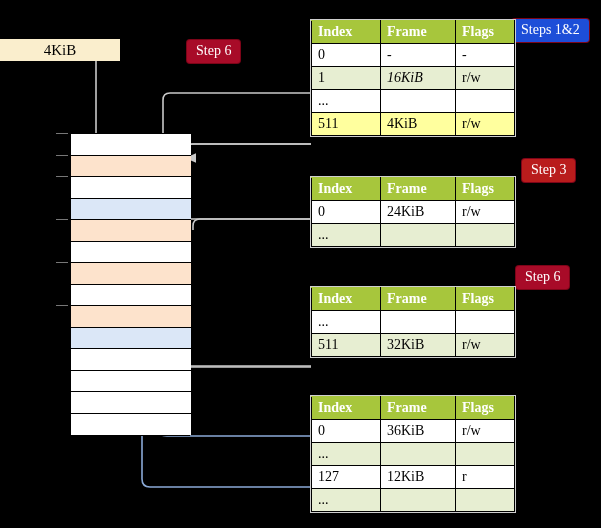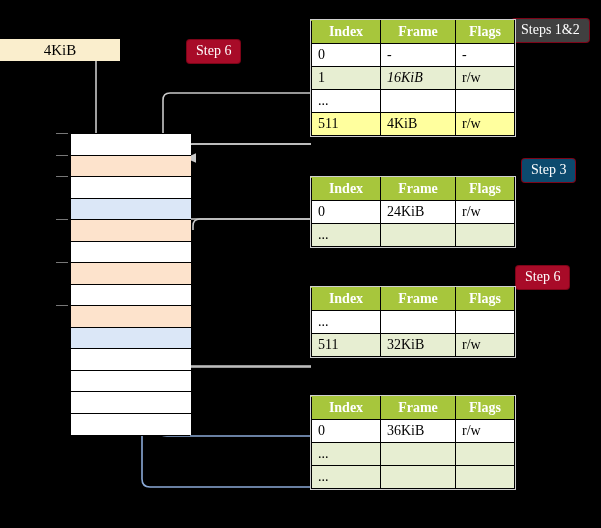--- a/index.html
+++ b/index.html
@@ -87,21 +87,21 @@
     border-spacing: 0;
     background: #ffffff;
     font-size: 14px;
     box-shadow: 0 0 0 1px #cfcfcf;
   }
   .ptable th {
     background: #a7c63c;
     color: #ffffff;
     font-weight: bold;
     font-size: 14px;
-    text-align: center;
+    text-align: left;
     padding: 2px 6px 3px 6px;
     border: 1px solid #000000;
     border-top-color: #a7c63c;
     line-height: 17px;
   }
   .ptable td {
     padding: 2px 6px 3px 6px;
     border: 1px solid #000000;
     line-height: 17px;
     color: #000000;
@@ -198,22 +198,22 @@
       <div class="mem-tick" style="position: absolute; left: 56px; top: 133px;"></div>
       <div class="mem-tick" style="position: absolute; left: 56px; top: 154.5px;"></div>
       <div class="mem-tick" style="position: absolute; left: 56px; top: 176px;"></div>
       <div class="mem-tick" style="position: absolute; left: 56px; top: 219px;"></div>
       <div class="mem-tick" style="position: absolute; left: 56px; top: 262px;"></div>
       <div class="mem-tick" style="position: absolute; left: 56px; top: 305px;"></div>
     </div>
 
   <div id="badges">
       <div class="step-badge" style="left: 187px; top: 40px; background: rgb(168, 11, 40); color: rgb(255, 255, 255);">Step 6</div>
-      <div class="step-badge" style="left: 512px; top: 19px; background: #404040; color: rgb(255, 255, 255);">Steps 1&amp;2</div>
-      <div class="step-badge" style="left: 522px; top: 159px; background: #0c4a6e; color: rgb(255, 255, 255);">Step 3</div>
+      <div class="step-badge" style="left: 512px; top: 19px; background: #1d4ed8; color: rgb(255, 255, 255);">Steps 1&amp;2</div>
+      <div class="step-badge" style="left: 522px; top: 159px; background: #b91c1c; color: rgb(255, 255, 255);">Step 3</div>
       <div class="step-badge" style="left: 516px; top: 266px; background: rgb(168, 11, 40); color: rgb(255, 255, 255);">Step 6</div>
     </div>
 
   <div id="tables">
       <table class="ptable" style="left: 311px; top: 20px;">
         <thead>
           <tr>
             <th class="c-index" style="background: rgb(167, 198, 60); color: rgb(255, 255, 255);">Index</th>
             <th class="c-frame" style="background: rgb(167, 198, 60); color: rgb(255, 255, 255);">Frame</th>
             <th class="c-flags" style="background: rgb(167, 198, 60); color: rgb(255, 255, 255);">Flags</th>
@@ -296,20 +296,25 @@
           <tr>
             <td class="c-index">0</td>
             <td class="c-frame">36KiB</td>
             <td class="c-flags">r/w</td>
           </tr>
           <tr class="alt">
             <td class="c-index" style="background: rgb(231, 238, 210);">...</td>
             <td class="c-frame" style="background: rgb(231, 238, 210);"></td>
             <td class="c-flags" style="background: rgb(231, 238, 210);"></td>
           </tr>
+          <tr>
+            <td class="c-index">127</td>
+            <td class="c-frame">12KiB</td>
+            <td class="c-flags">r</td>
+          </tr>
           <tr class="alt">
             <td class="c-index" style="background: rgb(231, 238, 210);">...</td>
             <td class="c-frame" style="background: rgb(231, 238, 210);"></td>
             <td class="c-flags" style="background: rgb(231, 238, 210);"></td>
           </tr>
         </tbody>
       </table>
     </div>
 
   <div class="dot-marker" style="left:483px; top:144px;"></div>

